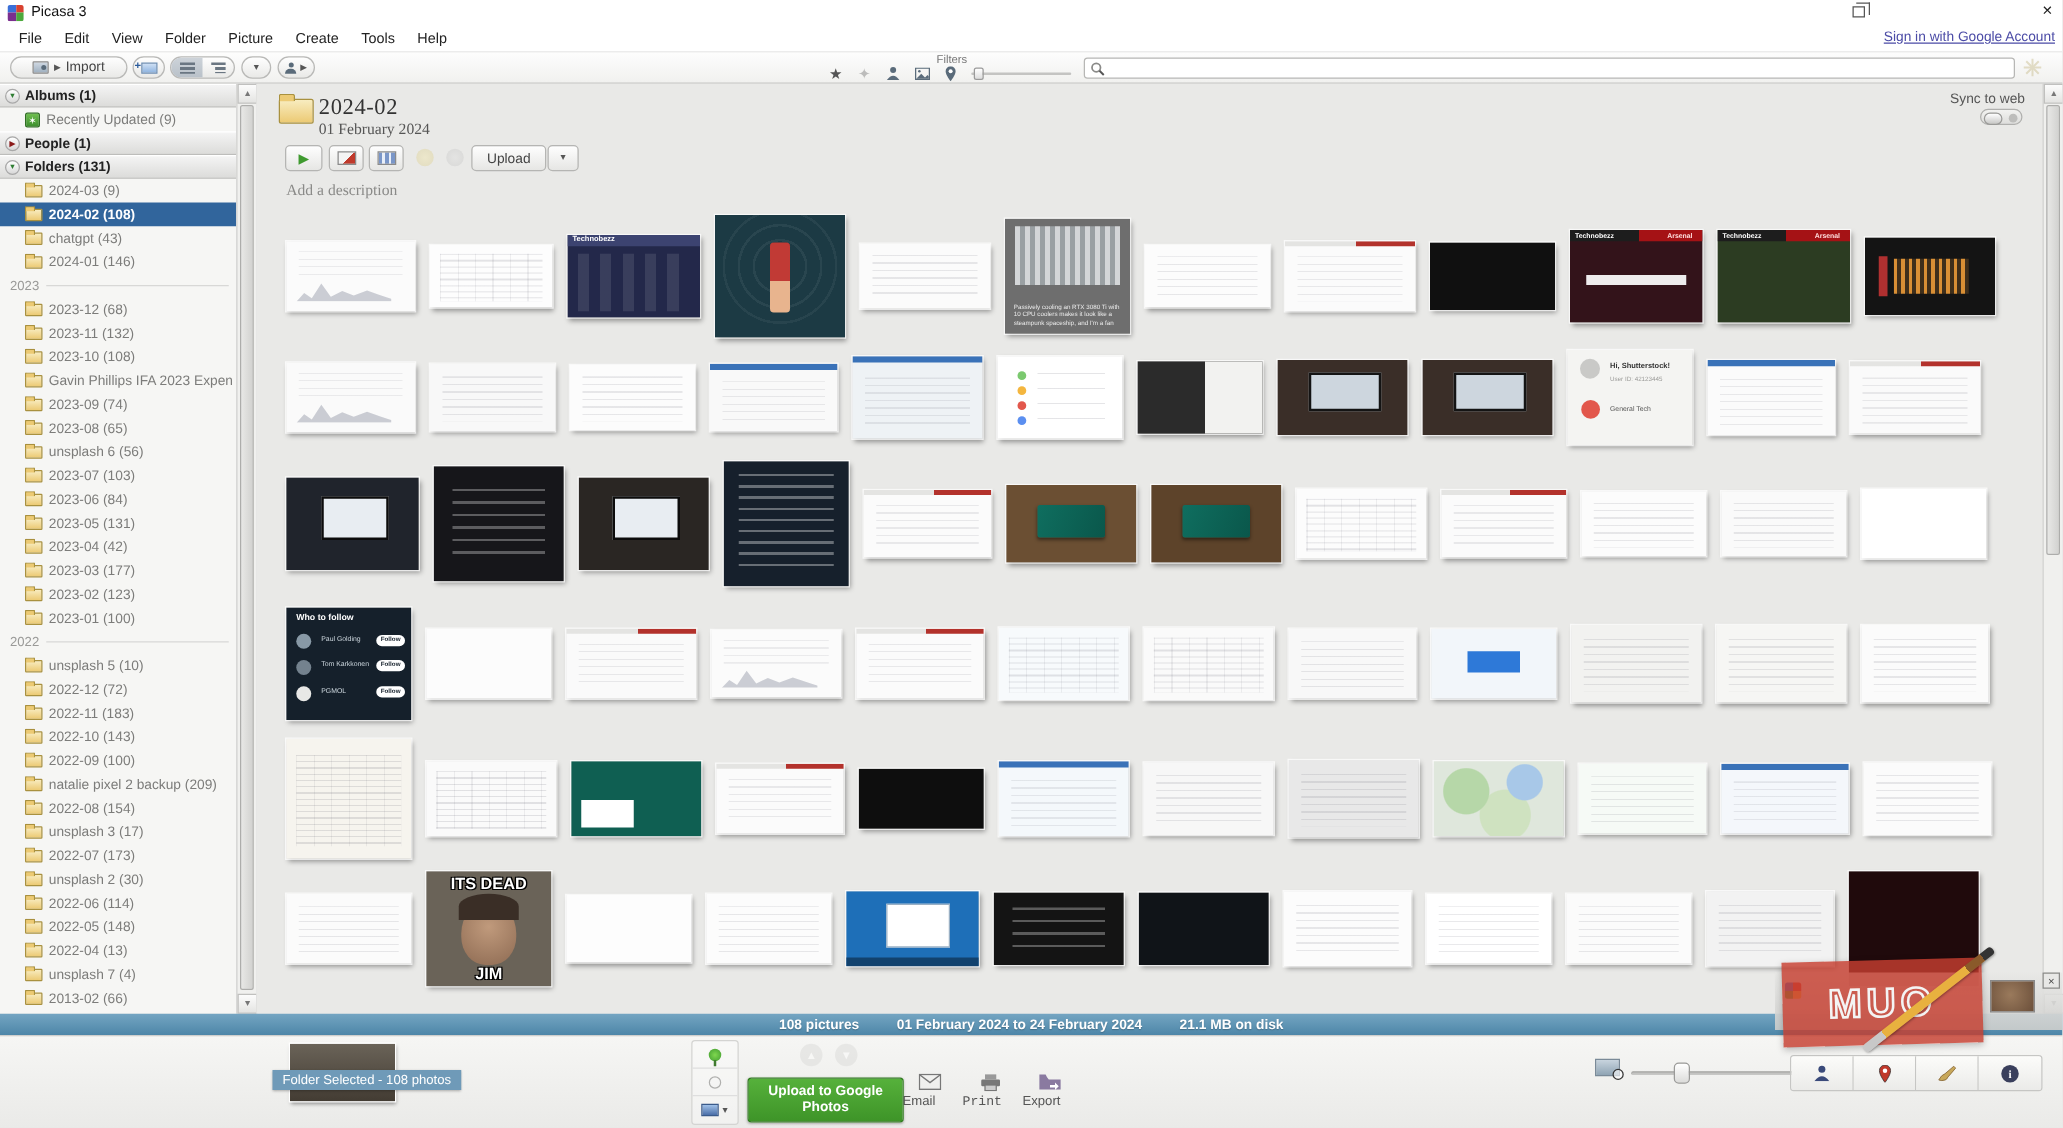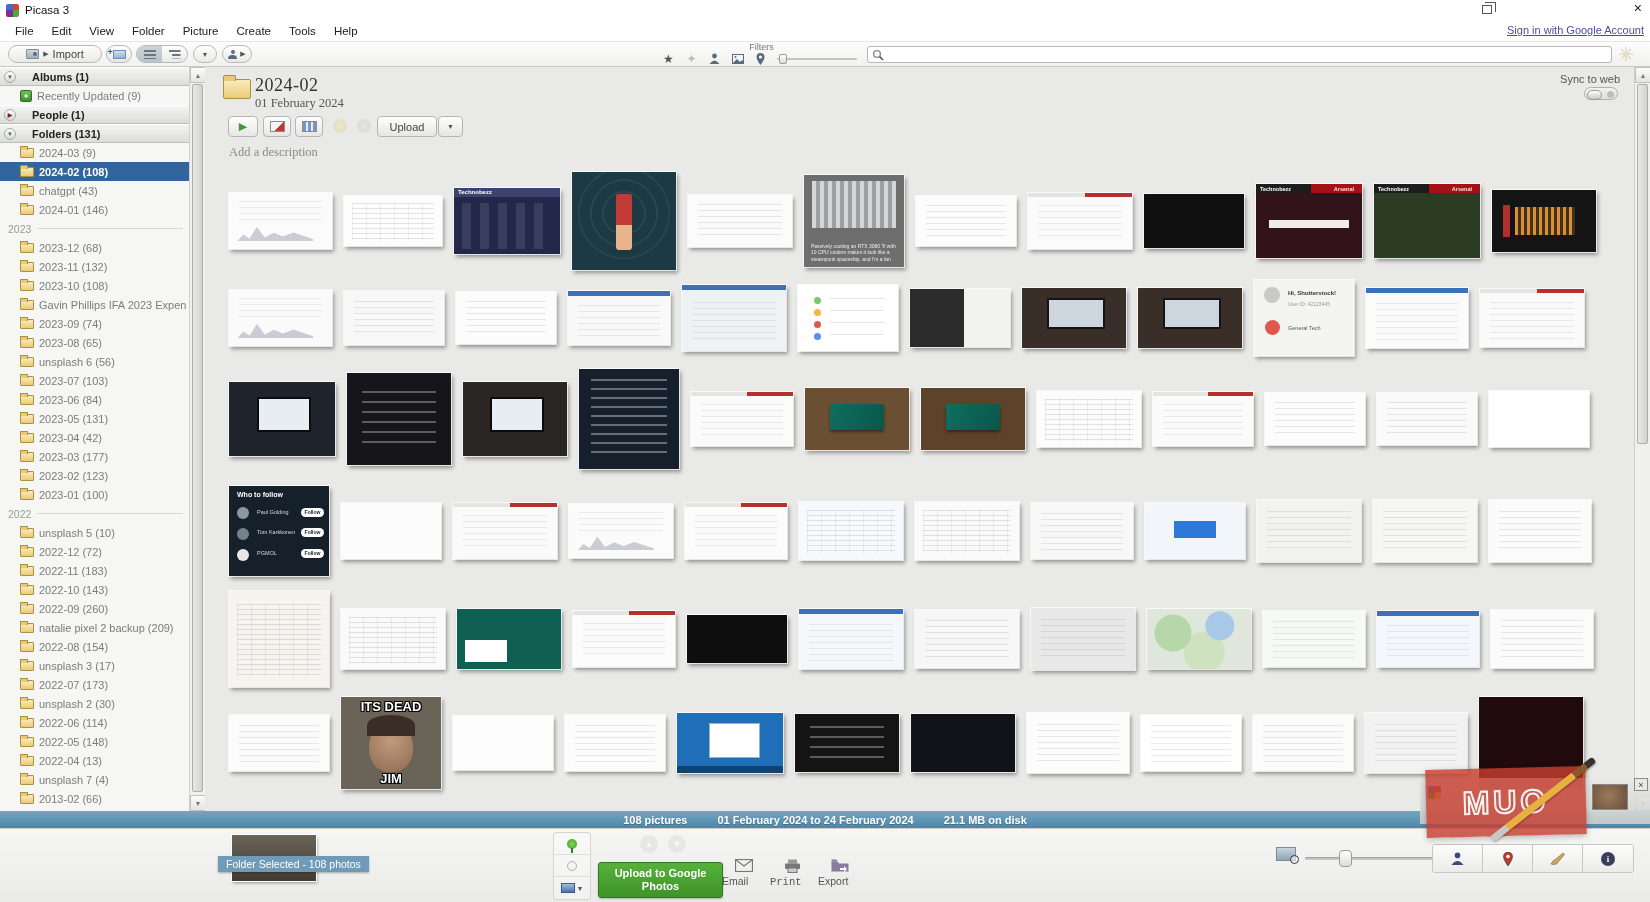--- a/index.html
+++ b/index.html
@@ -54,21 +54,21 @@
   .f-slider .track { position:absolute; top:6px; left:0; width:100%; height:2px; background:#c4c4c2; border-radius:1px; }
   .f-slider .knob { position:absolute; top:2px; left:2px; width:8px; height:10px; background:linear-gradient(#fff,#ddd); border:1px solid #9a9a9a; border-radius:2px; }
 
   #search-box { position:absolute; left:867px; top:4px; width:745px; height:17px; background:#fff; border:1px solid #b7b7b5; border-radius:3px; display:flex; align-items:center; padding-left:4px; }
   #search-box input { border:none; outline:none; flex:1; height:13px; font-size:11px; background:transparent; }
   .starburst { position:absolute; left:1618px; top:4px; width:16px; height:16px; opacity:.35; }
 
   
   #sidebar { position:absolute; top:67px; left:0; width:205px; height:744px; background:#f6f6f4; border-right:1px solid #b9b9b7; }
   #tree { position:absolute; left:0; top:0; width:189px; height:744px; overflow:hidden; }
-  .tree-header { height:19px; background:linear-gradient(#f4f4f4,#dcdcda); border-top:1px solid #fff; border-bottom:1px solid #bdbdbb; display:flex; align-items:center; gap:16px; padding-left:4px; font-weight:bold; font-size:11px; color:#222; }
+  .tree-header { height:19px; background:linear-gradient(#f4f4f4,#dcdcda); border-top:1px solid #fff; border-bottom:1px solid #bdbdbb; display:flex; align-items:center; gap:4px; padding-left:4px; font-weight:bold; font-size:11px; color:#222; }
   .toggle-circle { width:12px; height:12px; border-radius:50%; background:linear-gradient(#fff,#d8d8d8); border:1px solid #a8a8a8; display:flex; align-items:center; justify-content:center; font-size:6px; }
   .toggle-circle.green { color:#2e7d32; }
   .toggle-circle.red { color:#8b1a1a; }
   .tree-item { height:19px; display:flex; align-items:center; gap:5px; padding-left:20px; font-size:11px; color:#7c7c7a; white-space:nowrap; }
   .tree-item.selected { background:#31659c; color:#fff; font-weight:bold; }
   .folder-ico { width:14px; height:10px; background:linear-gradient(#f8ecc0,#ecca74); border:1px solid #a9913f; border-radius:1px; position:relative; flex:none; }
   .folder-ico::before { content:""; position:absolute; left:-1px; top:-3px; width:6px; height:3px; background:#ecca74; border:1px solid #a9913f; border-bottom:none; border-radius:1px 1px 0 0; }
   .album-ico { width:12px; height:12px; background:linear-gradient(#6fbf4f,#3d8f2d); border:1px solid #2e6e22; border-radius:2px; color:#fff; font-size:8px; line-height:11px; text-align:center; flex:none; }
   .tree-year { height:19px; display:flex; align-items:center; gap:6px; padding-left:8px; font-size:10.5px; color:#9a9a98; }
   .tree-year .yline { flex:1; height:1px; background:#d8d8d6; margin-right:6px; }
@@ -411,21 +411,21 @@
       <div class="tree-item">
         <span class="folder-ico"></span>
         <span>2022-11 (183)</span>
       </div>
       <div class="tree-item">
         <span class="folder-ico"></span>
         <span>2022-10 (143)</span>
       </div>
       <div class="tree-item">
         <span class="folder-ico"></span>
-        <span>2022-09 (260)</span>
+        <span>2022-09 (100)</span>
       </div>
       <div class="tree-item">
         <span class="folder-ico"></span>
         <span>natalie pixel 2 backup (209)</span>
       </div>
       <div class="tree-item">
         <span class="folder-ico"></span>
         <span>2022-08 (154)</span>
       </div>
       <div class="tree-item">

